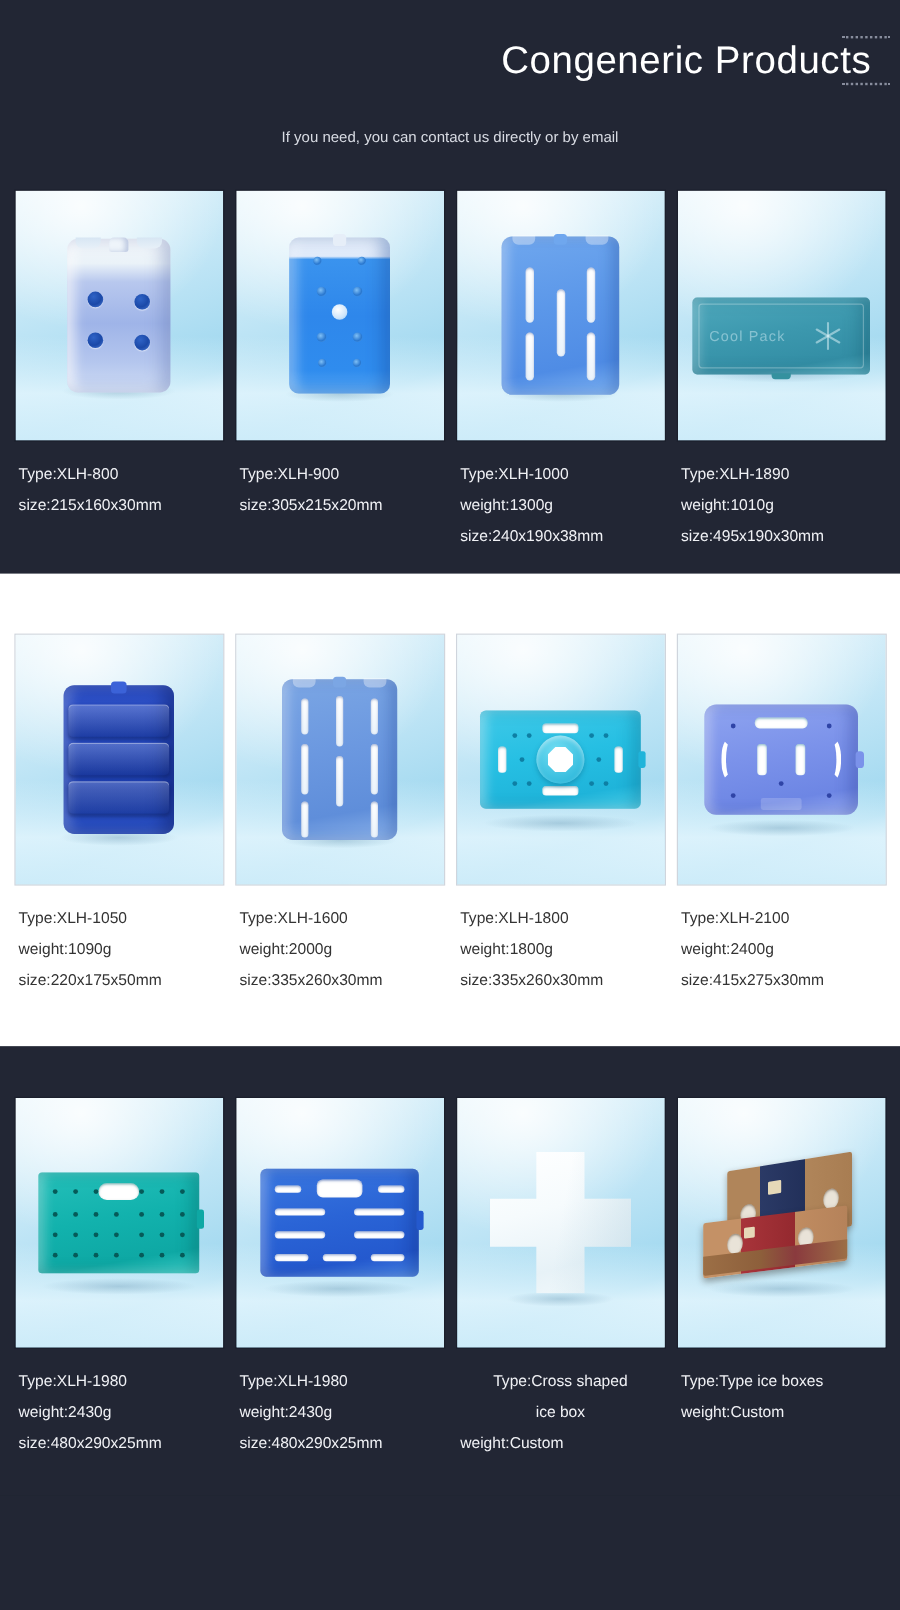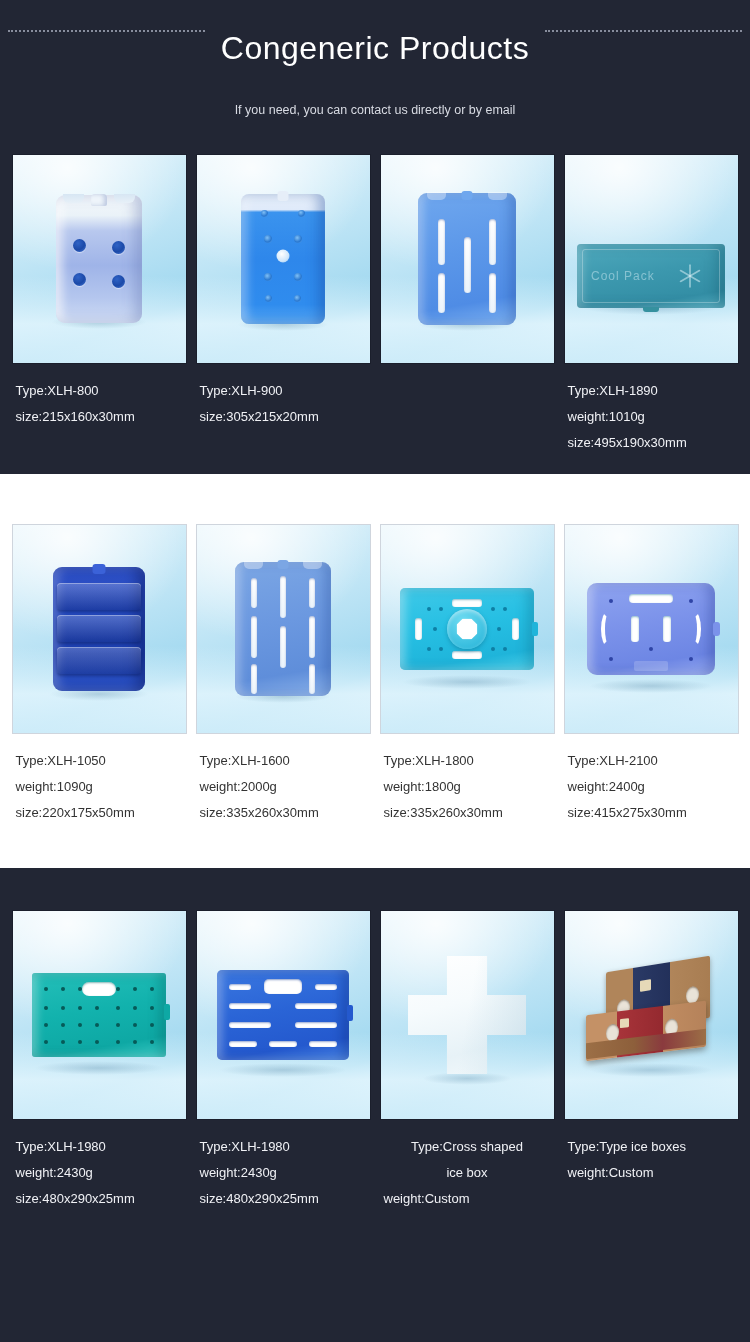--- a/index.html
+++ b/index.html
@@ -12,23 +12,24 @@
 
   
   .section { width: 750px; }
   .section.dark  { background: #222634; color: #ffffff; }
   .section.light { background: #ffffff; color: #333333; }
 
   
   .header { padding-top: 30px; padding-bottom: 8px; }
   .title-row {
     display: flex;
-    align-items: flex-start;
+    align-items: flex-end;
     justify-content: center;
     padding: 0 8px;
+    flex-direction: column;
   }
   .dash {
     flex: 1 1 auto;
     height: 1px;
     border-top: 2px dotted #9aa0b0;
     opacity: .85;
     min-width: 40px;
   }
   .title {
     font-size: 32px;
@@ -425,20 +426,25 @@
             <div class="body" style="background:linear-gradient(170deg,#6fa7ee 0%, #5b97e9 45%, #4f8ce5 80%, #7fb3f1 100%);"></div>
             <div class="cutl"></div>
               <div class="cutr"></div>
             <div class="notch" style="background:#6fa7ee;"></div>
             <div class="slot" style="width:7px;height:46px;left:20px;top:26px;"></div>
             <div class="slot" style="width:7px;height:46px;right:20px;top:26px;"></div>
             <div class="slot" style="width:7px;height:56px;left:50%;margin-left:-3.5px;top:44px;"></div>
             <div class="slot" style="width:7px;height:40px;left:20px;top:80px;"></div>
             <div class="slot" style="width:7px;height:40px;right:20px;top:80px;"></div>
           </div>
+        </div>
+        <div class="caption">
+          <div class="cap-line">Type:XLH-1000</div>
+          <div class="cap-line">weight:1300g</div>
+          <div class="cap-line">size:240x190x38mm</div>
         </div>
       </div>
 
       <div class="card">
         <div class="thumb">
           <div class="glow"></div>
           <div class="floor"></div>
           <div class="shadow" style="width:142px;height:16px;bottom:48px;"></div>
           <div class="prod p4">
             <div class="body"></div>

